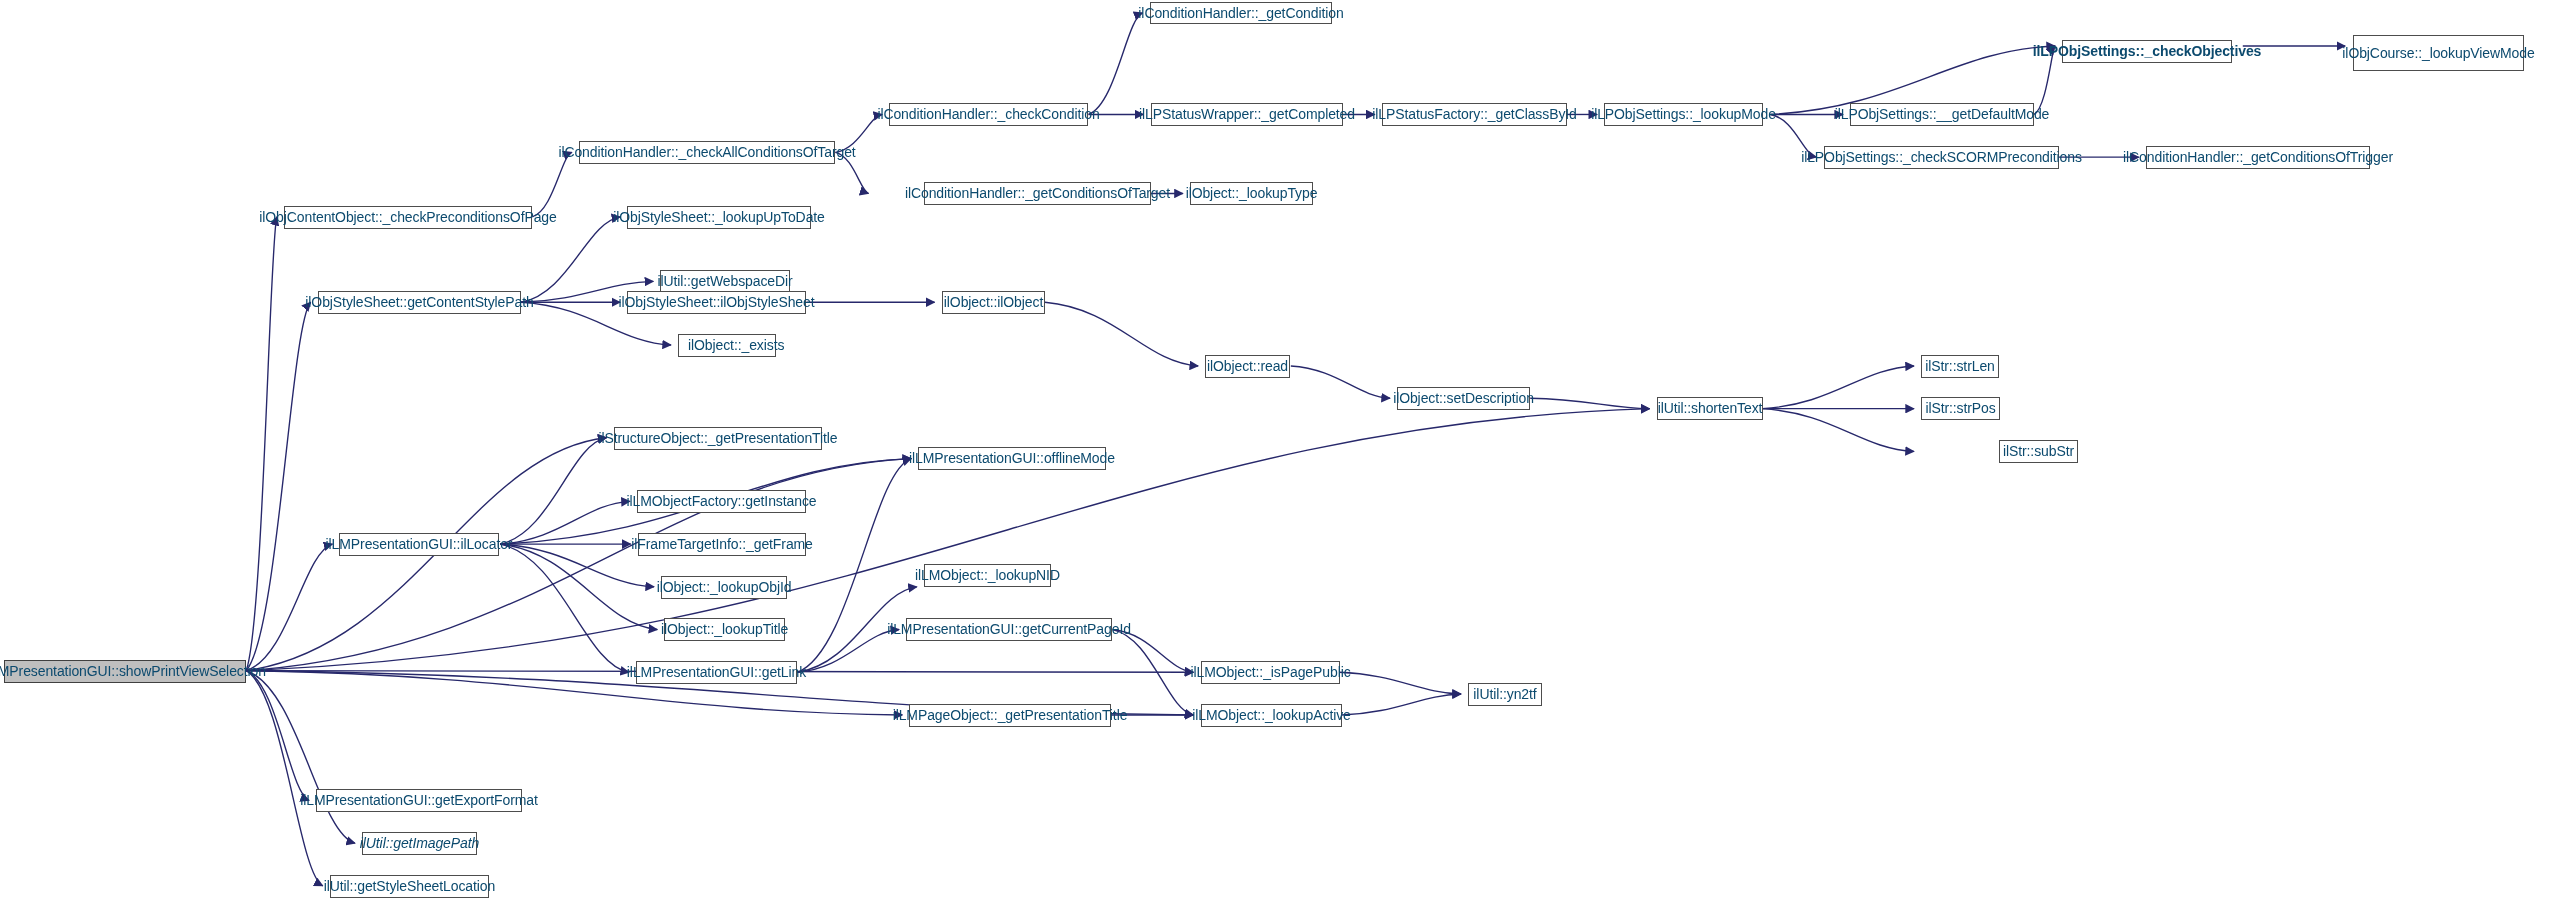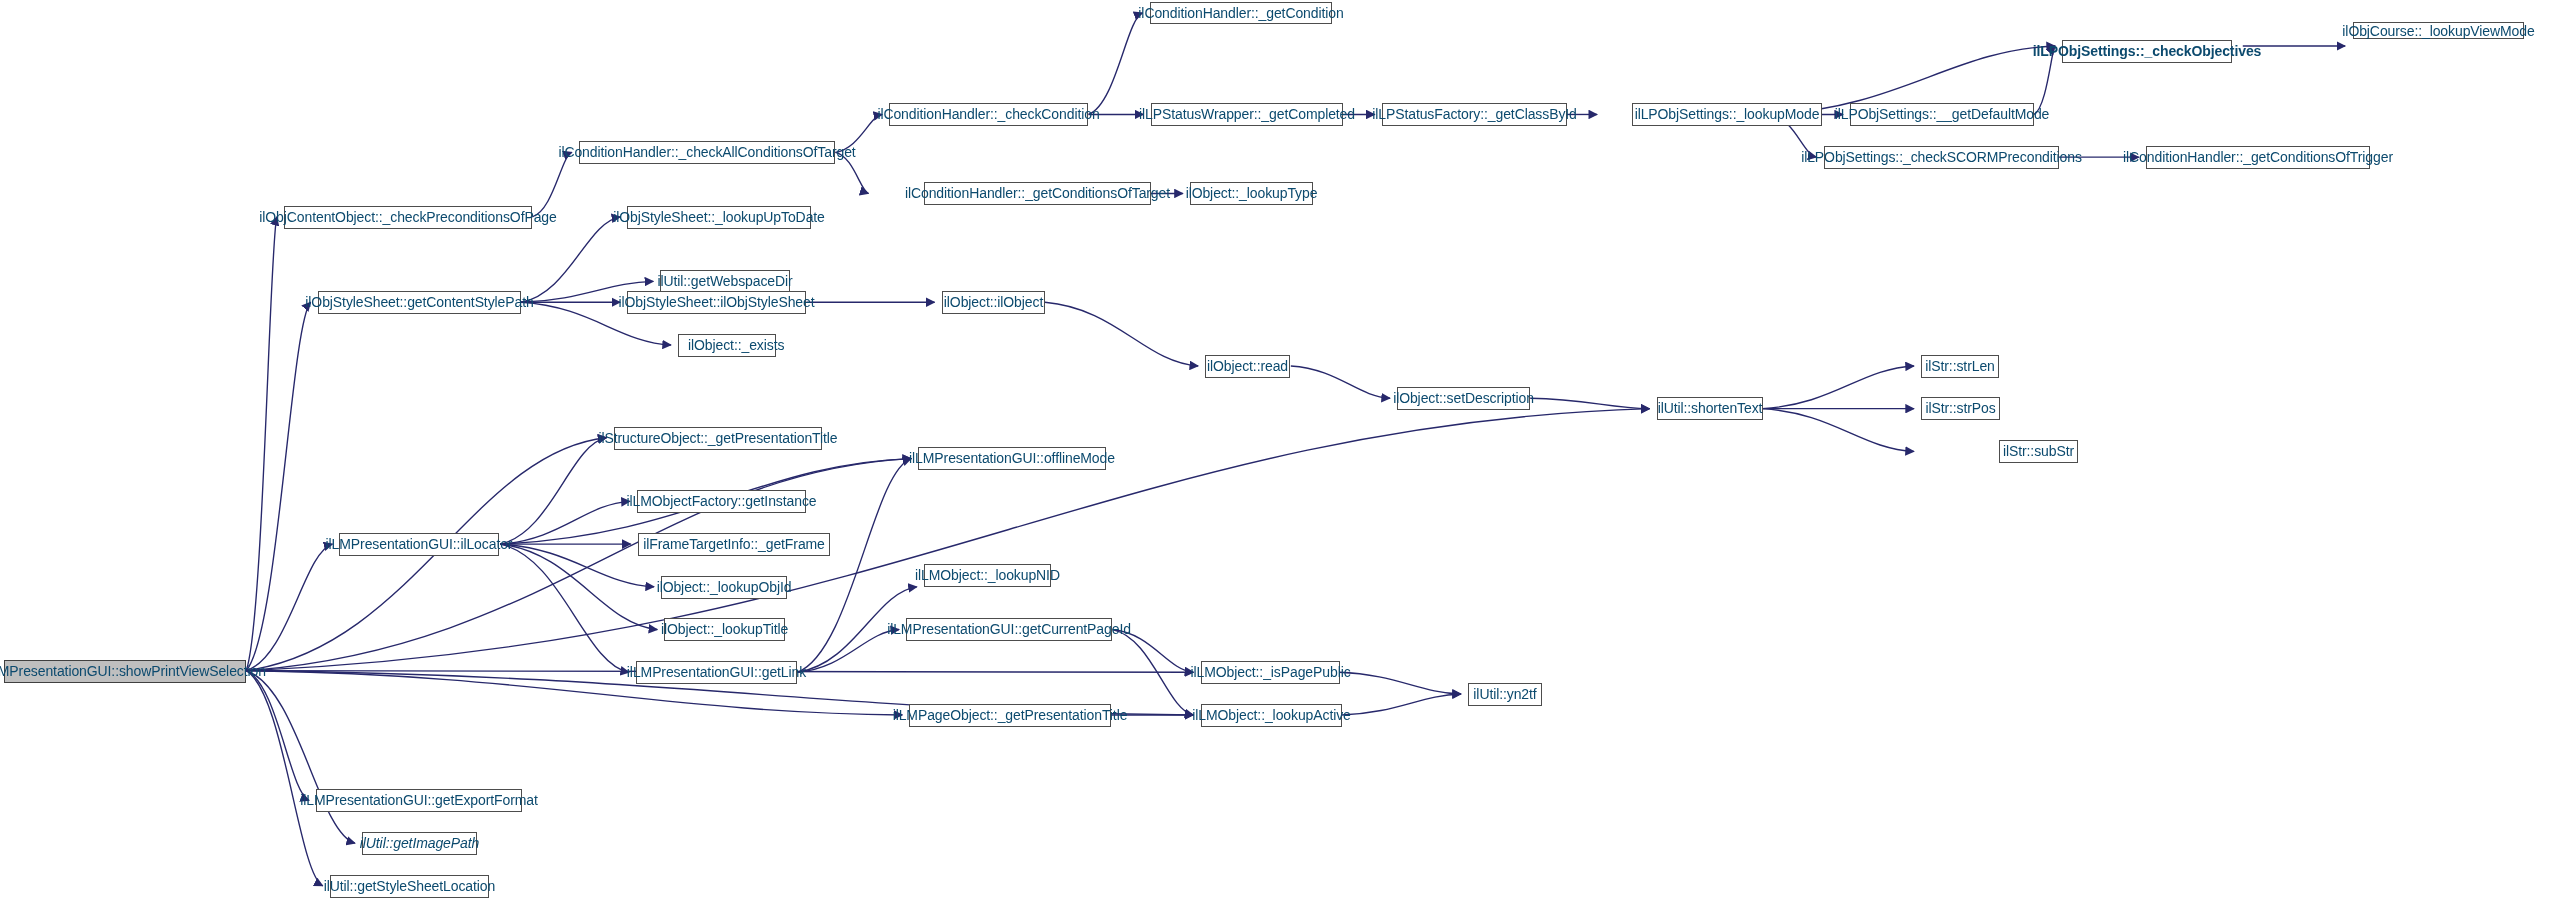--- a/index.html
+++ b/index.html
@@ -110,43 +110,43 @@
     </svg>
 <div class="node root" style="left: 4px; top: 660px; width: 242px; height: 22.6px;">ilLMPresentationGUI::showPrintViewSelection</div>
     <div class="node" style="left: 284px; top: 206px; width: 248px; height: 22.6px;">ilObjContentObject::_checkPreconditionsOfPage</div>
     <div class="node" style="left: 579px; top: 141px; width: 256px; height: 22.6px;">ilConditionHandler::_checkAllConditionsOfTarget</div>
     <div class="node" style="left: 889px; top: 103px; width: 199px; height: 22.6px;">ilConditionHandler::_checkCondition</div>
     <div class="node" style="left: 876px; top: 182px; width: 227px; height: 22.6px; margin-left: 48px;">ilConditionHandler::_getConditionsOfTarget</div>
     <div class="node" style="left: 1150px; top: 1.6px; width: 182px; height: 22.6px;">ilConditionHandler::_getCondition</div>
     <div class="node" style="left: 1151px; top: 103px; width: 192px; height: 22.6px;">ilLPStatusWrapper::_getCompleted</div>
     <div class="node" style="left: 1190px; top: 182px; width: 123px; height: 22.6px;">ilObject::_lookupType</div>
     <div class="node" style="left: 1382px; top: 103px; width: 185px; height: 22.6px;">ilLPStatusFactory::_getClassById</div>
-    <div class="node" style="left: 1604px; top: 103px; width: 190px; height: 22.6px; margin-left: 28px;">ilLPObjSettings::_lookupMode</div>
+    <div class="node" style="left: 1604px; top: 103px; width: 159px; height: 22.6px;">ilLPObjSettings::_lookupMode</div>
     <div class="node" style="left: 1850px; top: 103px; width: 184px; height: 22.6px;">ilLPObjSettings::__getDefaultMode</div>
     <div class="node" style="left: 1824px; top: 146px; width: 235px; height: 22.6px;">ilLPObjSettings::_checkSCORMPreconditions</div>
     <div class="node" style="left: 2062px; top: 40px; width: 170px; height: 22.6px; font-weight: bold;">ilLPObjSettings::_checkObjectives</div>
     <div class="node" style="left: 2146px; top: 146px; width: 224px; height: 22.6px;">ilConditionHandler::_getConditionsOfTrigger</div>
-    <div class="node" style="left: 2353px; top: 22px; width: 171px; height: 17px;">ilObjCourse::_lookupViewMode</div>
+    <div class="node" style="left: 2353px; top: 35px; width: 171px; height: 36px;">ilObjCourse::_lookupViewMode</div>
     <div class="node" style="left: 627px; top: 206px; width: 184px; height: 22.6px;">ilObjStyleSheet::_lookupUpToDate</div>
     <div class="node" style="left: 660px; top: 270px; width: 130px; height: 22.6px;">ilUtil::getWebspaceDir</div>
     <div class="node" style="left: 318px; top: 291px; width: 203px; height: 22.6px;">ilObjStyleSheet::getContentStylePath</div>
     <div class="node" style="left: 627px; top: 291px; width: 179px; height: 22.6px;">ilObjStyleSheet::ilObjStyleSheet</div>
     <div class="node" style="left: 678px; top: 334px; width: 98px; height: 22.6px; padding-left: 24px;">ilObject::_exists</div>
     <div class="node" style="left: 942px; top: 291px; width: 103px; height: 22.6px;">ilObject::ilObject</div>
     <div class="node" style="left: 1205px; top: 355px; width: 85px; height: 22.6px;">ilObject::read</div>
     <div class="node" style="left: 1397px; top: 387px; width: 133px; height: 22.6px;">ilObject::setDescription</div>
     <div class="node" style="left: 1657px; top: 397px; width: 106px; height: 22.6px;">ilUtil::shortenText</div>
     <div class="node" style="left: 1921px; top: 355px; width: 78px; height: 22.6px;">ilStr::strLen</div>
     <div class="node" style="left: 1921px; top: 397px; width: 79px; height: 22.6px;">ilStr::strPos</div>
     <div class="node" style="left: 1999px; top: 440px; width: 79px; height: 22.6px;">ilStr::subStr</div>
     <div class="node" style="left: 614px; top: 427px; width: 208px; height: 22.6px;">ilStructureObject::_getPresentationTitle</div>
     <div class="node" style="left: 637px; top: 490px; width: 169px; height: 22.6px;">ilLMObjectFactory::getInstance</div>
     <div class="node" style="left: 918px; top: 447px; width: 188px; height: 22.6px;">ilLMPresentationGUI::offlineMode</div>
     <div class="node" style="left: 339px; top: 533px; width: 160px; height: 22.6px;">ilLMPresentationGUI::ilLocator</div>
-    <div class="node" style="left: 638px; top: 533px; width: 192px; height: 22.6px;">ilFrameTargetInfo::_getFrame</div>
+    <div class="node" style="left: 638px; top: 533px; width: 168px; height: 22.6px;">ilFrameTargetInfo::_getFrame</div>
     <div class="node" style="left: 661px; top: 576px; width: 126px; height: 22.6px;">ilObject::_lookupObjId</div>
     <div class="node" style="left: 664px; top: 618px; width: 121px; height: 22.6px;">ilObject::_lookupTitle</div>
     <div class="node" style="left: 636px; top: 661px; width: 161px; height: 22.6px;">ilLMPresentationGUI::getLink</div>
     <div class="node" style="left: 924px; top: 564px; width: 127px; height: 22.6px;">ilLMObject::_lookupNID</div>
     <div class="node" style="left: 906px; top: 618px; width: 206px; height: 22.6px;">ilLMPresentationGUI::getCurrentPageId</div>
     <div class="node" style="left: 1201px; top: 661px; width: 139px; height: 22.6px;">ilLMObject::_isPagePublic</div>
     <div class="node" style="left: 909px; top: 704px; width: 202px; height: 22.6px;">ilLMPageObject::_getPresentationTitle</div>
     <div class="node" style="left: 1201px; top: 704px; width: 141px; height: 22.6px;">ilLMObject::_lookupActive</div>
     <div class="node" style="left: 1468px; top: 683px; width: 74px; height: 22.6px;">ilUtil::yn2tf</div>
     <div class="node" style="left: 316px; top: 789px; width: 206px; height: 22.6px;">ilLMPresentationGUI::getExportFormat</div>

